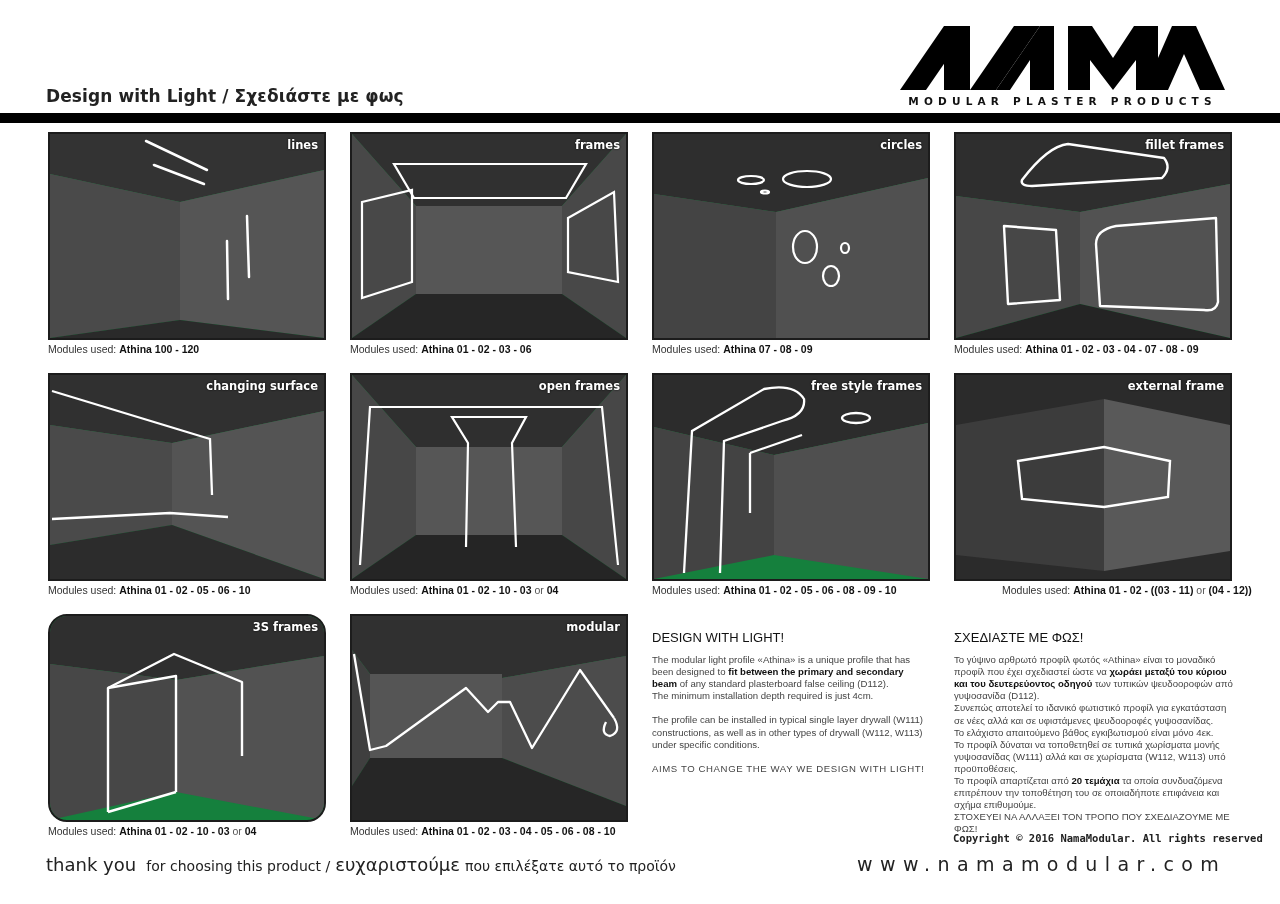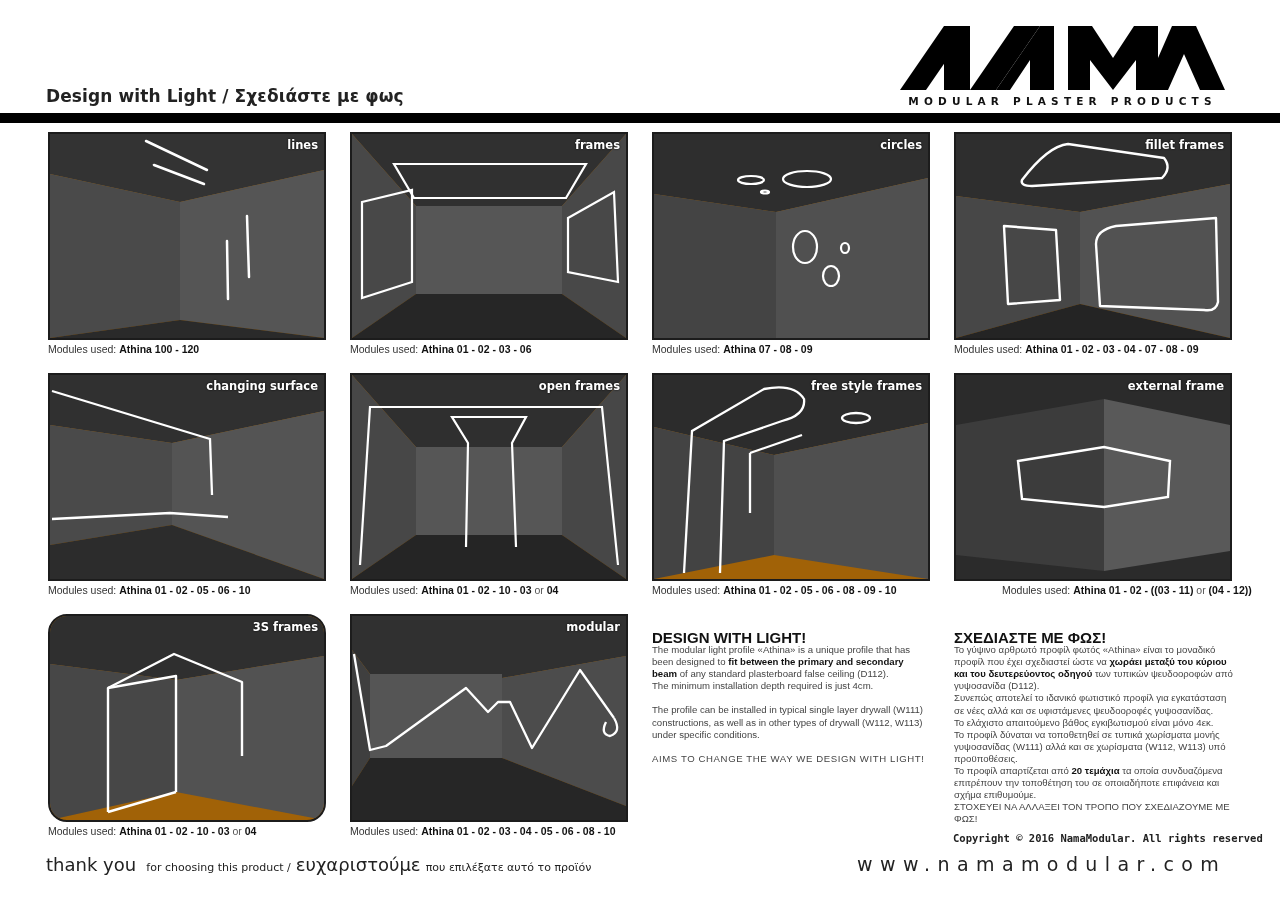--- a/index.html
+++ b/index.html
@@ -7,38 +7,38 @@
   body { position:relative; font-family:"DejaVu Sans", sans-serif; color:#1a1a1a; }
 
   .logo { position:absolute; left:900px; top:24px; width:325px; height:84px; }
   .logo svg { position:absolute; left:0; top:0; }
   .logo-sub { position:absolute; left:0; top:71px; width:325px; text-align:center;
     font-family:"DejaVu Sans", sans-serif; font-weight:bold; font-size:10.5px; letter-spacing:5.2px; color:#111; white-space:nowrap; }
 
   .title { position:absolute; left:46px; top:86px; font-size:17px; font-weight:bold; color:#222; letter-spacing:0.1px; }
   .rule { position:absolute; left:0; top:113px; width:1280px; height:10px; background:#000; }
 
-  .tile { position:absolute; width:278px; height:208px; border:2px solid #1c1c1c; overflow:hidden; background:#a16207; }
+  .tile { position:absolute; width:278px; height:208px; border:2px solid #1c1c1c; overflow:hidden; background:#15803d; }
   .tile svg { position:absolute; left:0; top:0; width:274px; height:204px; }
   .tile-label { position:absolute; right:6px; top:4px; color:#fff; font-weight:bold; font-size:11.5px; text-shadow:0 0 2px #000; }
   .caption { position:absolute; font-family:"Liberation Sans", sans-serif; font-size:10.5px; color:#333; white-space:nowrap; }
   .caption b { color:#111; }
   .caption i { font-style:normal; color:#555; font-weight:normal; }
 
   .text-block { position:absolute; font-family:"Liberation Sans", sans-serif; font-size:9.6px; line-height:12.1px; color:#444; }
-  .text-block h3 { font-size:15px; color:#111; font-weight:bold; margin-bottom:0; }
+  .text-block h3 { font-size:13px; color:#111; font-weight:normal; margin-bottom:10px; }
   .text-block p { margin:0; }
   .text-block .gap { height:12px; }
   .text-block b { color:#111; }
   .aim { letter-spacing:0.6px; color:#444; }
   .copyright { position:absolute; left:953px; top:832px; font-family:"DejaVu Sans Mono", monospace; font-size:10.5px; color:#222; font-weight:bold; }
 
   .footer-left { position:absolute; left:46px; top:854px; white-space:nowrap; color:#222; }
   .footer-left .big { font-size:18px; }
-  .footer-left .small { font-size:11px; }
+  .footer-left .small { font-size:14px; }
   .footer-right { position:absolute; left:857px; top:853px; font-size:19px; letter-spacing:7.4px; color:#222; white-space:nowrap; }
 </style>
 </head>
 <body>
 
 <div class="logo">
   <svg width="325" height="68" viewBox="0 0 325 68">
     <g fill="#000">
       <polygon points="0,66 44,2 70,2 26,66"></polygon>
       <polygon points="44,2 70,2 70,66 44,66"></polygon>

